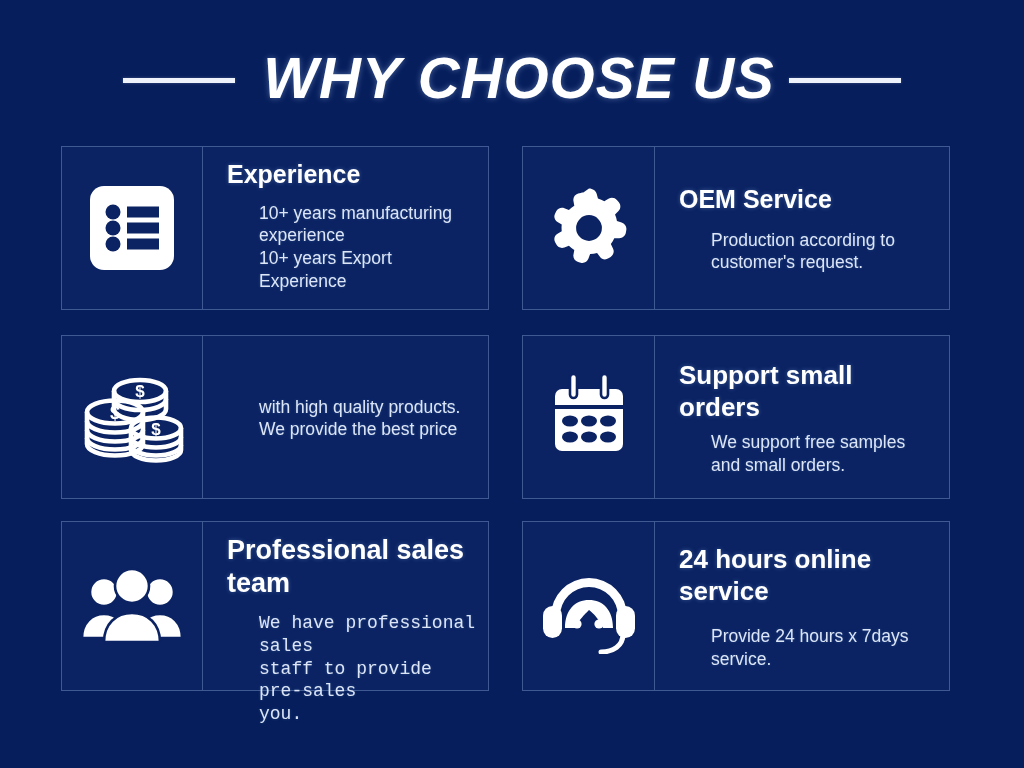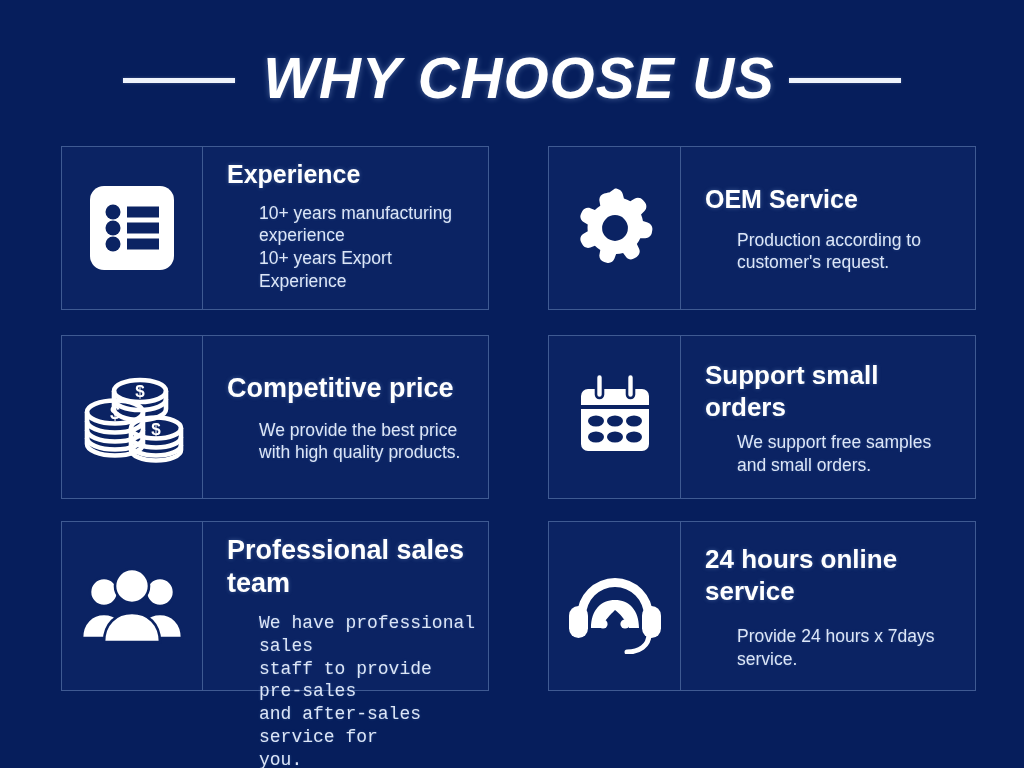--- a/index.html
+++ b/index.html
@@ -45,21 +45,21 @@
     text-shadow:0 0 6px rgba(160,190,235,0.45);
     font-family:"Liberation Sans", sans-serif;
   }
 
   
   .grid {
     position:absolute;
     top:146px; left:61px;
     width:916px;
   }
-  .row { display:flex; gap:59px; }
+  .row { display:flex; gap:33px; }
   .row.r1 { height:164px; }
   .row.r2 { height:164px; margin-top:25px; }
   .row.r3 { height:170px; margin-top:22px; }
 
   .card {
     position:relative;
     display:flex;
     align-items:stretch;
     border:1px solid #3f5a92;
     background:#0b2363;
@@ -191,24 +191,23 @@
               <path d="M54 62 v22 a25 10.5 0 0 0 50 0 v-22"></path>
               <path d="M54 71 a25 10.5 0 0 0 50 0"></path>
               <path d="M54 79 a25 10.5 0 0 0 50 0"></path>
             </g>
             <text x="63" y="31" font-family="Liberation Sans, sans-serif" font-size="17" font-weight="bold" fill="#ffffff" text-anchor="middle">$</text>
             <text x="38" y="53" font-family="Liberation Sans, sans-serif" font-size="18" font-weight="bold" fill="#ffffff" text-anchor="middle">$</text>
             <text x="79" y="69" font-family="Liberation Sans, sans-serif" font-size="17" font-weight="bold" fill="#ffffff" text-anchor="middle">$</text>
           </svg>
         </div>
         <div class="card-body">
-          <div class="card-title">Competitive price</div>
-          <div class="card-desc">
+          <div class="card-desc">
+            <div>with high quality products.</div>
             <div>We provide the best price</div>
-            <div>with high quality products.</div>
           </div>
         </div>
       </div>
 
       <div class="card right c4">
         <div class="card-icon">
           <svg width="92" height="96" viewBox="0 0 92 96">
             <rect x="12" y="20" width="68" height="62" rx="7" fill="#ffffff"></rect>
             <rect x="12" y="36" width="68" height="4" fill="#0b2363"></rect>
             <rect x="27" y="5" width="7" height="24" rx="3.5" fill="#ffffff" stroke="#0b2363" stroke-width="2.6"></rect>
@@ -244,21 +243,20 @@
               <circle cx="52" cy="24" r="17"></circle>
               <path d="M24 80 c0-18 12-29 28-29 s28 11 28 29 z"></path>
             </g>
           </svg>
         </div>
         <div class="card-body top-align">
           <div class="card-title tight">Professional sales team</div>
           <div class="card-desc">
             <div>We have professional sales</div>
             <div>staff to provide pre-sales</div>
-            <div>and after-sales service for</div>
             <div>you.</div>
           </div>
         </div>
       </div>
 
       <div class="card right c6">
         <div class="card-icon">
           <svg width="100" height="96" viewBox="0 0 100 96">
 
             <path d="M12 58 A38 38 0 0 1 88 58 L79 58 A29 29 0 0 0 21 58 Z" fill="#ffffff"></path>

